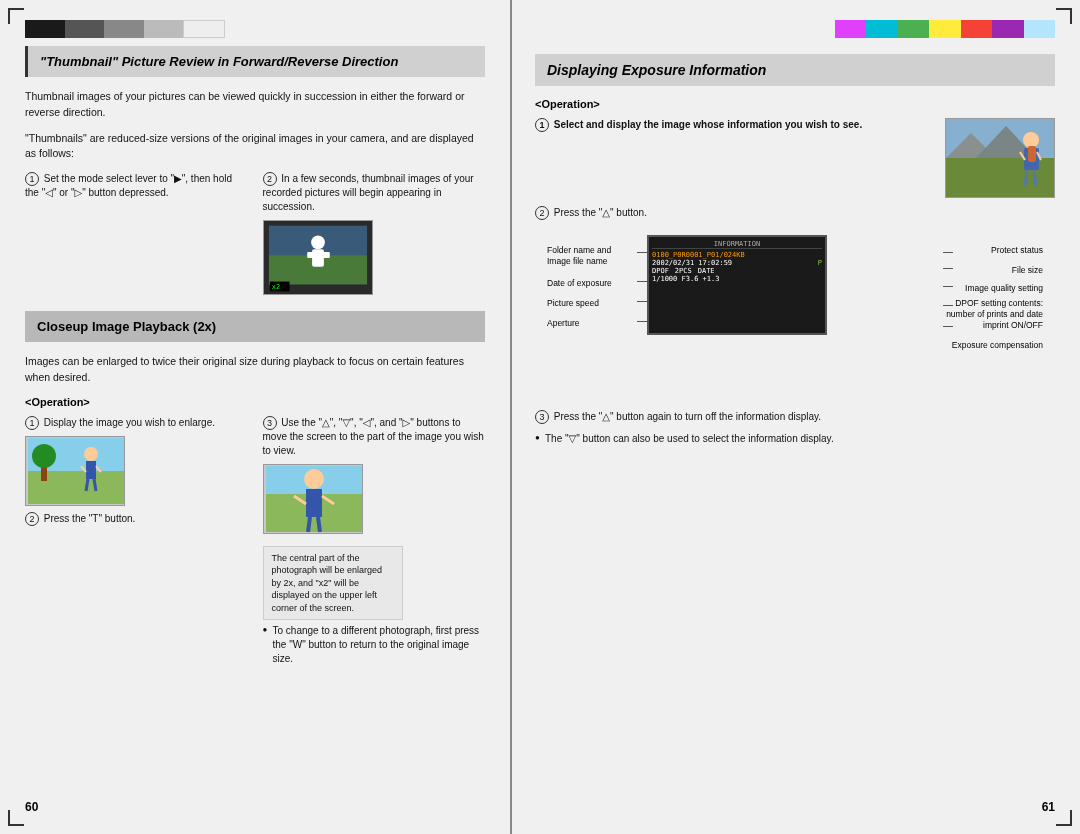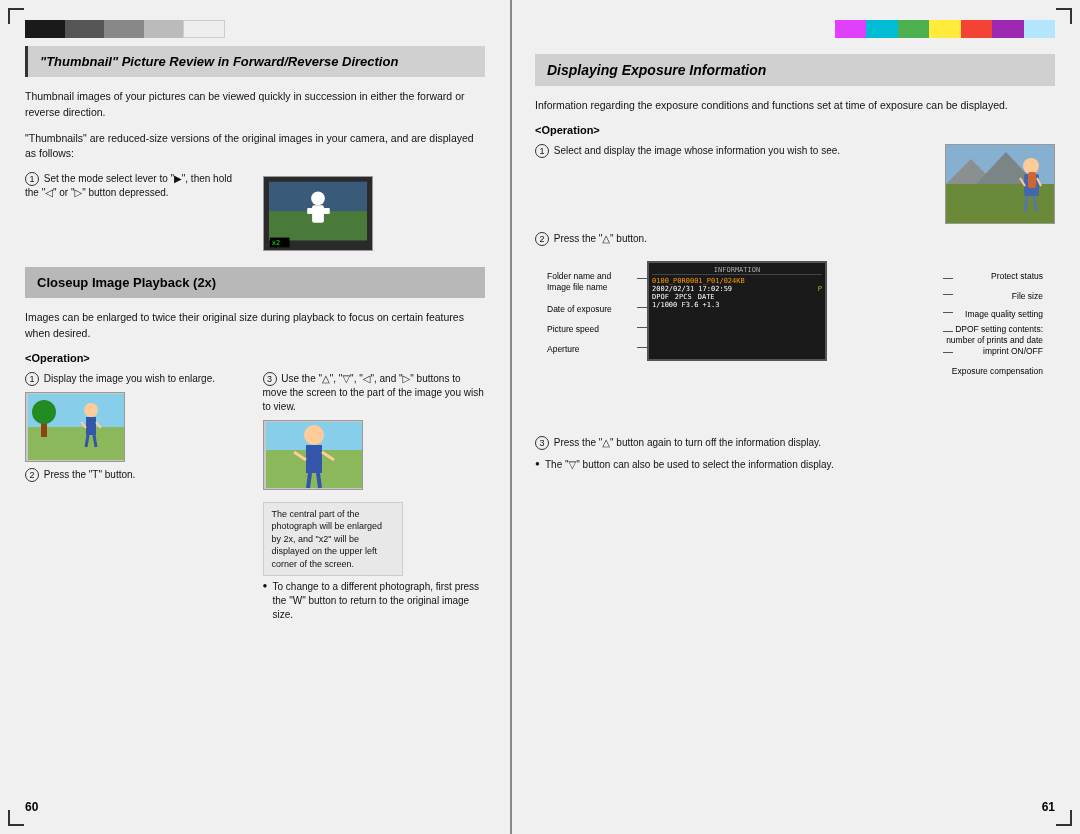--- a/index.html
+++ b/index.html
@@ -251,20 +251,24 @@
     <p class="body-text">"Thumbnails" are reduced-size versions of the original images in your camera, and are displayed as follows:</p>
 
     <div class="steps-row">
       <div class="step-col">
         <p class="step-text">
           <span class="circle-num">1</span>
           <span>Set the mode select lever to "▶", then hold the "◁" or "▷" button depressed.</span>
         </p>
       </div>
       <div class="step-col">
+        <p class="step-text">
+          <span class="circle-num">2</span>
+          <span>In a few seconds, thumbnail images of your recorded pictures will begin appearing in succession.</span>
+        </p>
 
         <div class="img-placeholder" style="width:110px;height:75px;margin-top:4px;">
           <svg width="110" height="75" viewBox="0 0 110 75">
             <rect width="110" height="75" fill="#2a2a2a"></rect>
 
             <rect x="5" y="5" width="100" height="60" fill="#1a1a2a" rx="2"></rect>
 
             <rect x="5" y="5" width="100" height="30" fill="#3a5a7a"></rect>
 
             <rect x="5" y="35" width="100" height="30" fill="#4a7a3a"></rect>
@@ -367,25 +371,24 @@
         <div class="color-block cb-red"></div>
         <div class="color-block cb-purple"></div>
         <div class="color-block cb-ltblue"></div>
       </div>
     </div>
 
     <div class="section-header-right">
       <h2>Displaying Exposure Information</h2>
     </div>
 
-    <p class="body-text">Information regarding the exposure conditions and functions set at time of exposure can be displayed.</p>
 
     <p class="operation-header">&lt;Operation&gt;</p>
 
-    <div style="display:flex;gap:12px;margin-bottom:8px;">
+    <div style="display:flex;gap:12px;margin-bottom:8px;font-weight:bold;">
       <div style="flex:1;">
         <p class="step-text">
           <span class="circle-num">1</span>
           <span>Select and display the image whose information you wish to see.</span>
         </p>
       </div>
       <div>
 
         <div class="img-placeholder" style="width:110px;height:80px;">
           <svg width="110" height="80">

